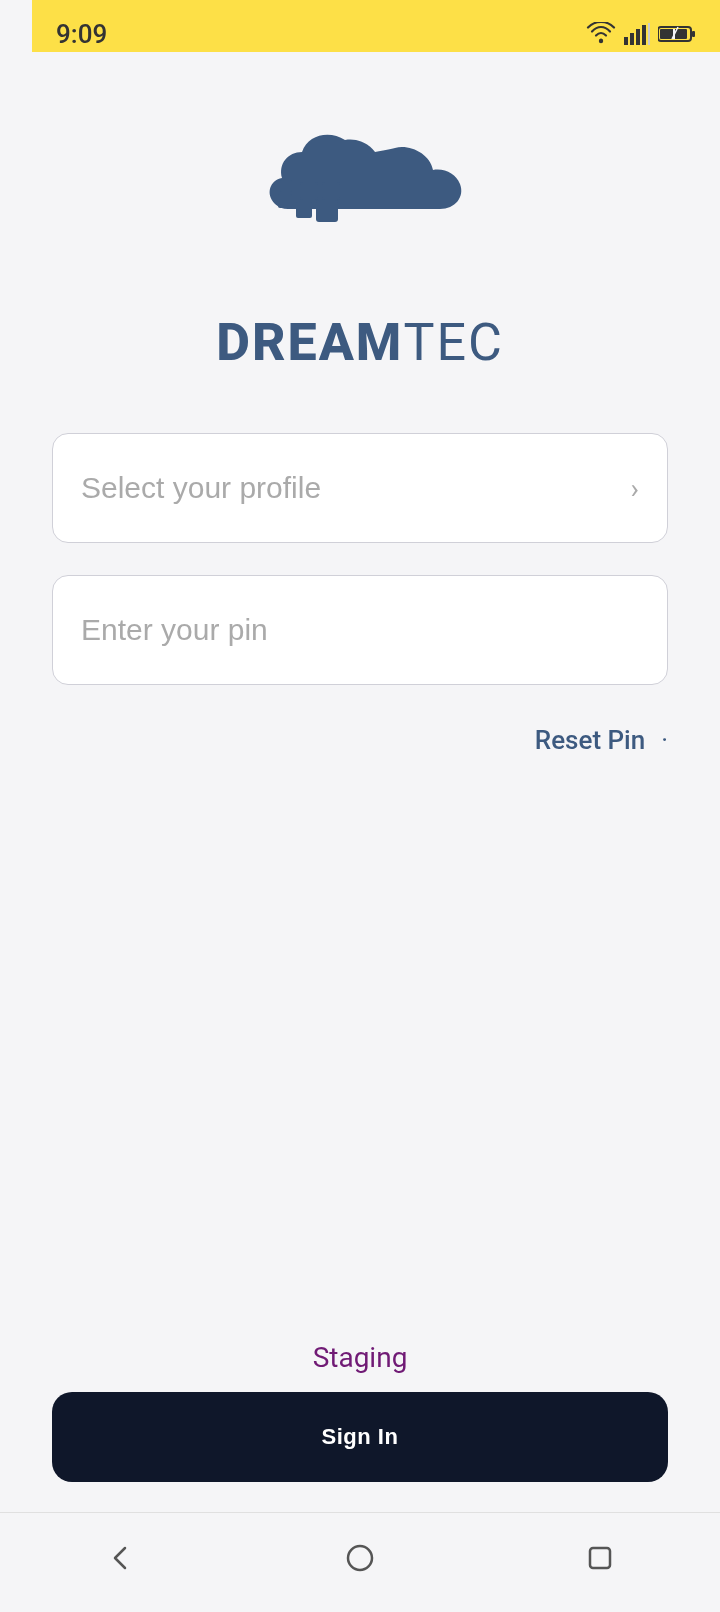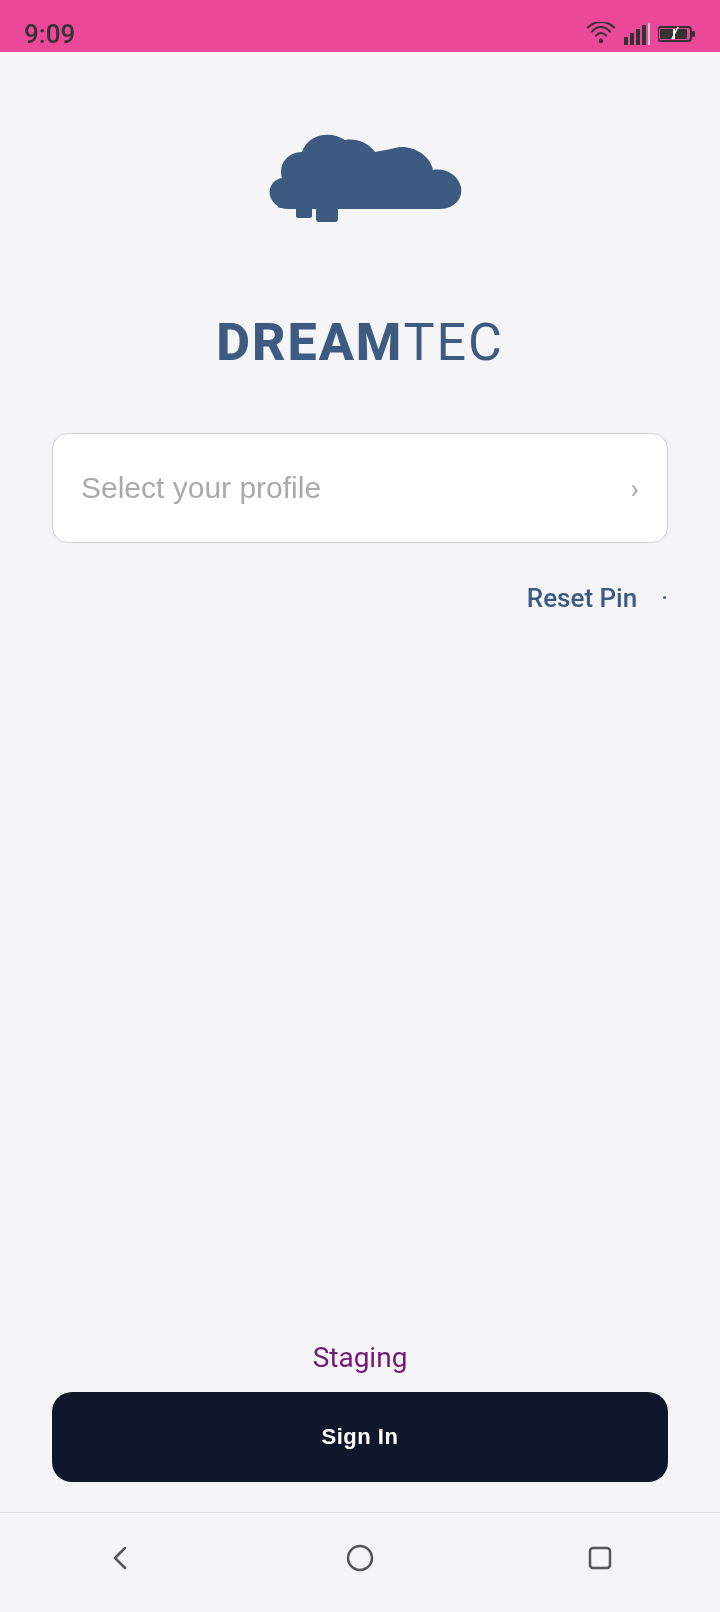--- a/index.html
+++ b/index.html
@@ -20,21 +20,22 @@
       overflow: hidden;
     }
 
     
     .status-bar {
       display: flex;
       justify-content: space-between;
       align-items: center;
       padding: 24px 24px 8px 24px;
       height: 52px;
-      background: #ec4899;
+      background: #fde047;
+      margin-left: 32px;
     }
 
     .status-time {
       font-size: 26px;
       font-weight: 500;
       color: #333;
     }
 
     .status-icons {
       display: flex;
@@ -131,21 +132,21 @@
       font-size: 28px;
       margin-left: 10px;
       flex-shrink: 0;
     }
 
     
     .links-row {
       display: flex;
       justify-content: flex-end;
       align-items: center;
-      gap: 24px;
+      gap: 16px;
       margin-top: 8px;
     }
 
     .link-text {
       font-size: 26px;
       color: #3d5a80;
       font-weight: 500;
       cursor: pointer;
     }
 
@@ -266,20 +267,23 @@
   </div>
 
 
   <div class="form-container">
 
     <div class="input-field">
       <input type="text" readonly="" placeholder="Select your profile" style="">
       <span class="chevron-right">›</span>
     </div>
 
+    <div class="input-field">
+      <input type="password" placeholder="Enter your pin" style="">
+    </div>
 
     <div class="links-row">
       <span class="link-text">Reset Pin</span>
       <span class="dot-separator">·</span>
     </div>
 
   </div>
 
   <div class="spacer"></div>
 

